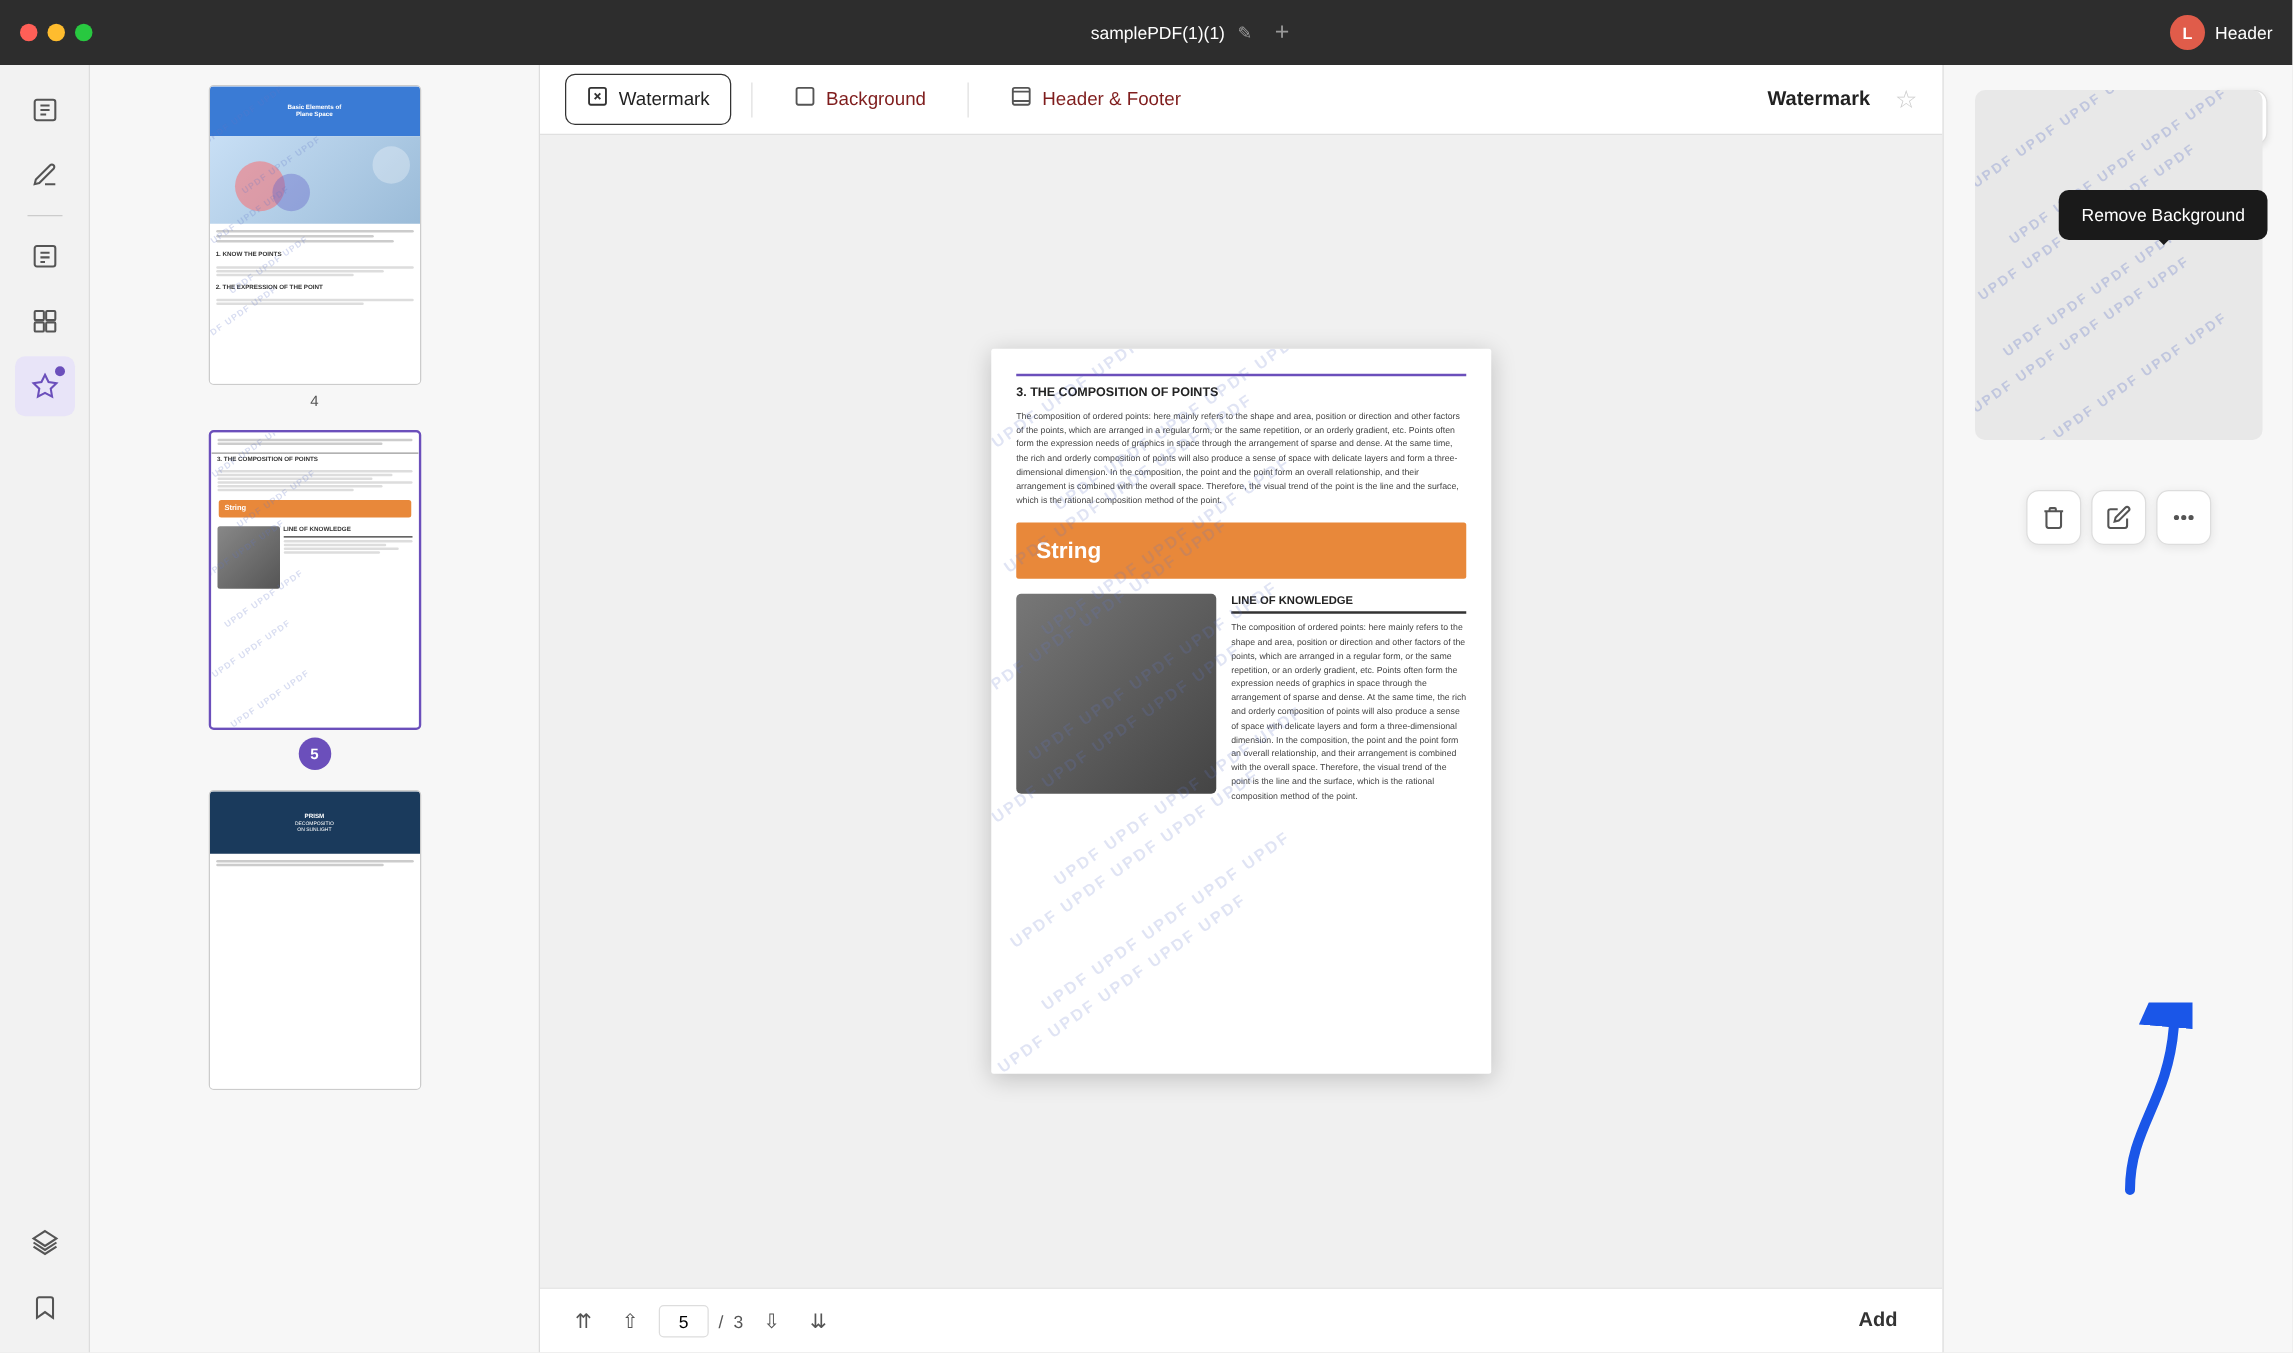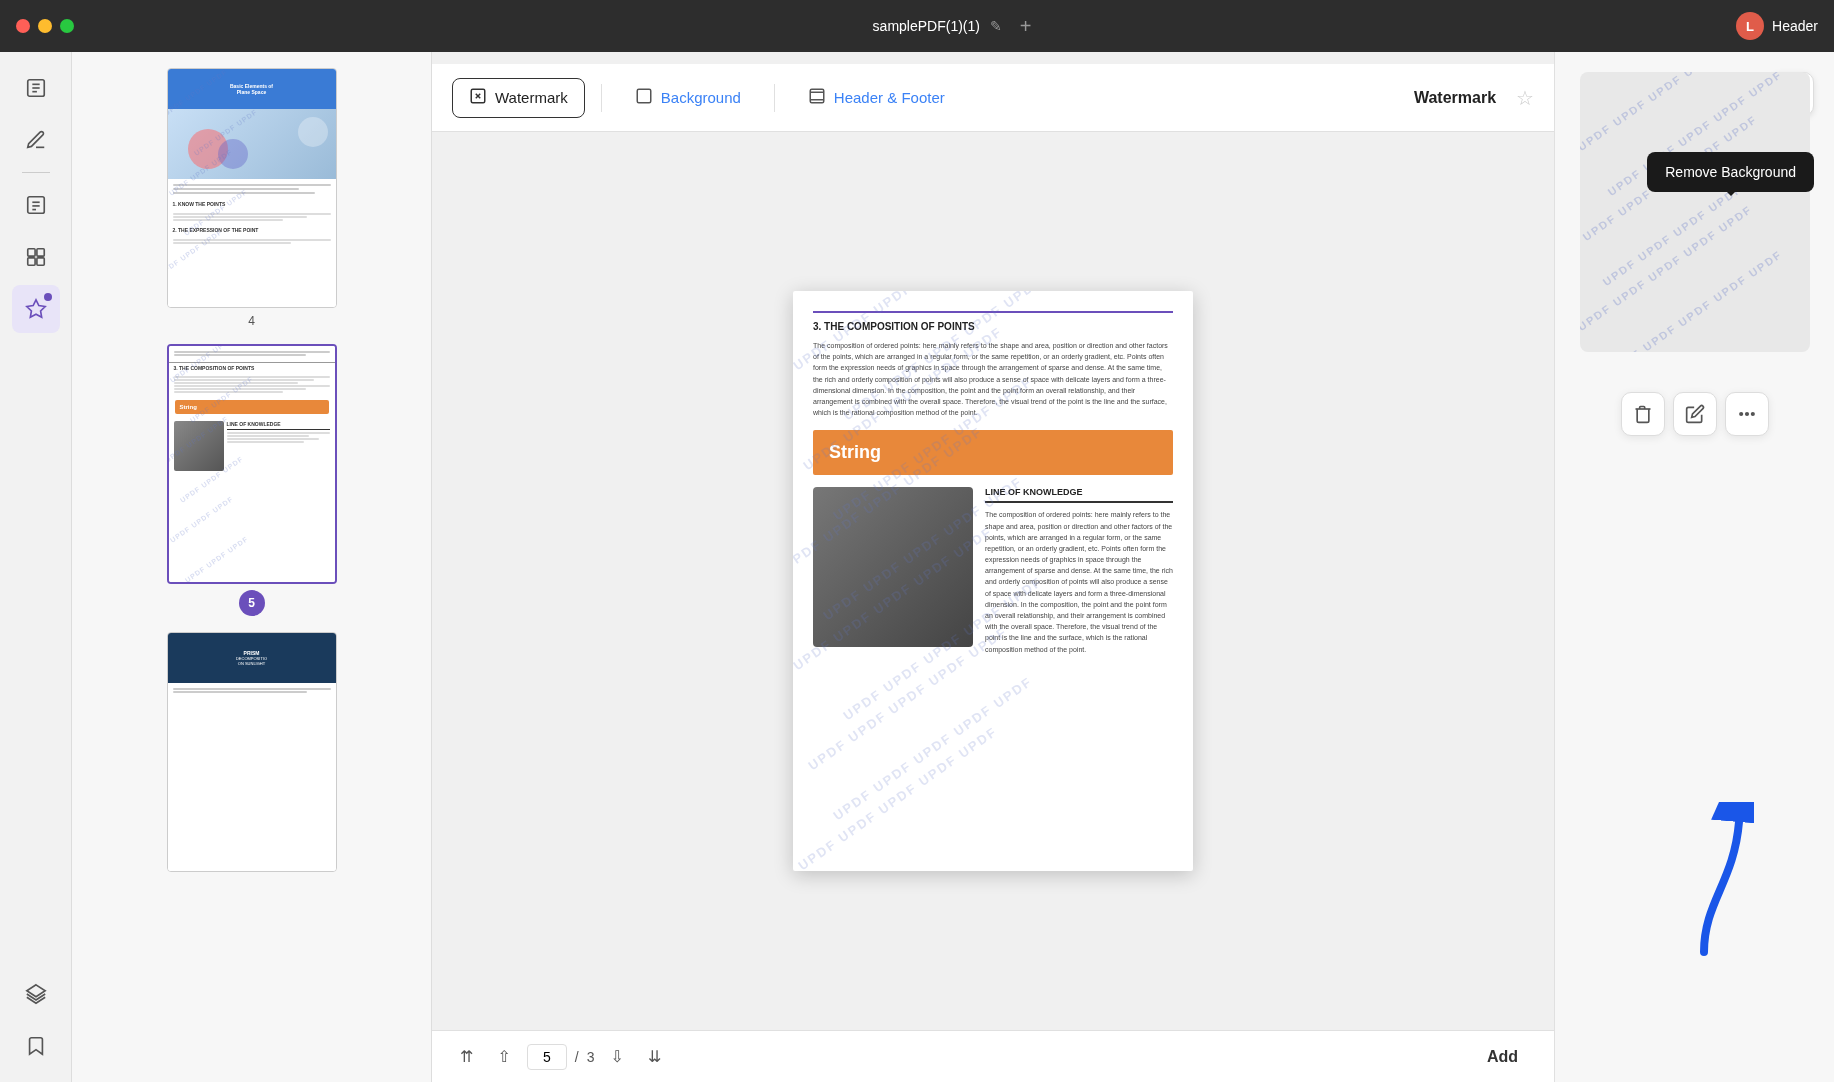--- a/index.html
+++ b/index.html
@@ -107,33 +107,32 @@
     
     .content-area {
       flex: 1;
       display: flex;
       flex-direction: column;
       background: #f0f0f0;
     }
 
     
     .top-toolbar {
-      height: 68px;
+      height: 56px;
       background: #fff;
       border-bottom: 1px solid #e0e0e0;
       display: flex;
       align-items: center;
       padding: 12px 20px;
       gap: 8px;
-      margin-top: 12px;
     }
     .toolbar-tab {
       display: flex; align-items: center; gap: 8px;
       padding: 8px 16px; border-radius: 8px; cursor: pointer;
-      font-size: 15px; color: #3b82f6; border: 1.5px solid transparent;
+      font-size: 15px; color: #7f1d1d; border: 1.5px solid transparent;
     }
     .toolbar-tab.active { border-color: #333; color: #222; }
     .toolbar-tab-icon { font-size: 16px; }
     .toolbar-separator { width: 1px; height: 28px; background: #e0e0e0; margin: 0 8px; }
     .right-panel-title {
       font-size: 16px; font-weight: 600; color: #222; margin-left: auto; margin-right: 12px;
     }
     .star-btn { color: #ccc; font-size: 20px; cursor: pointer; }
 
     

